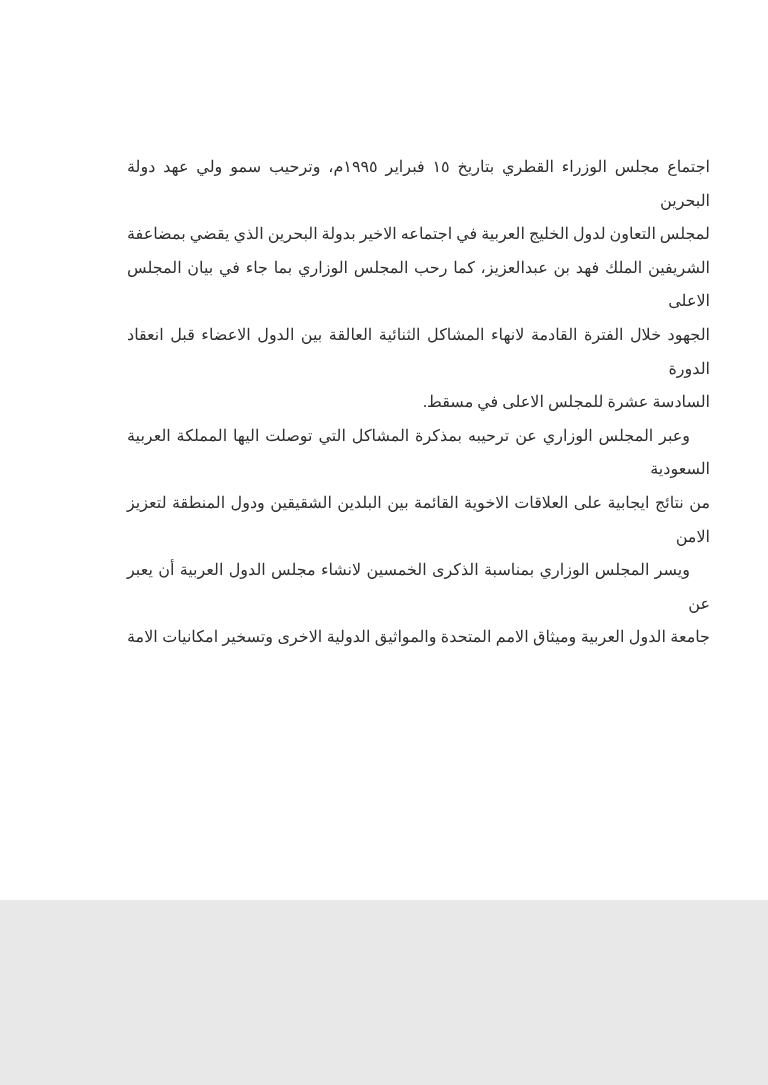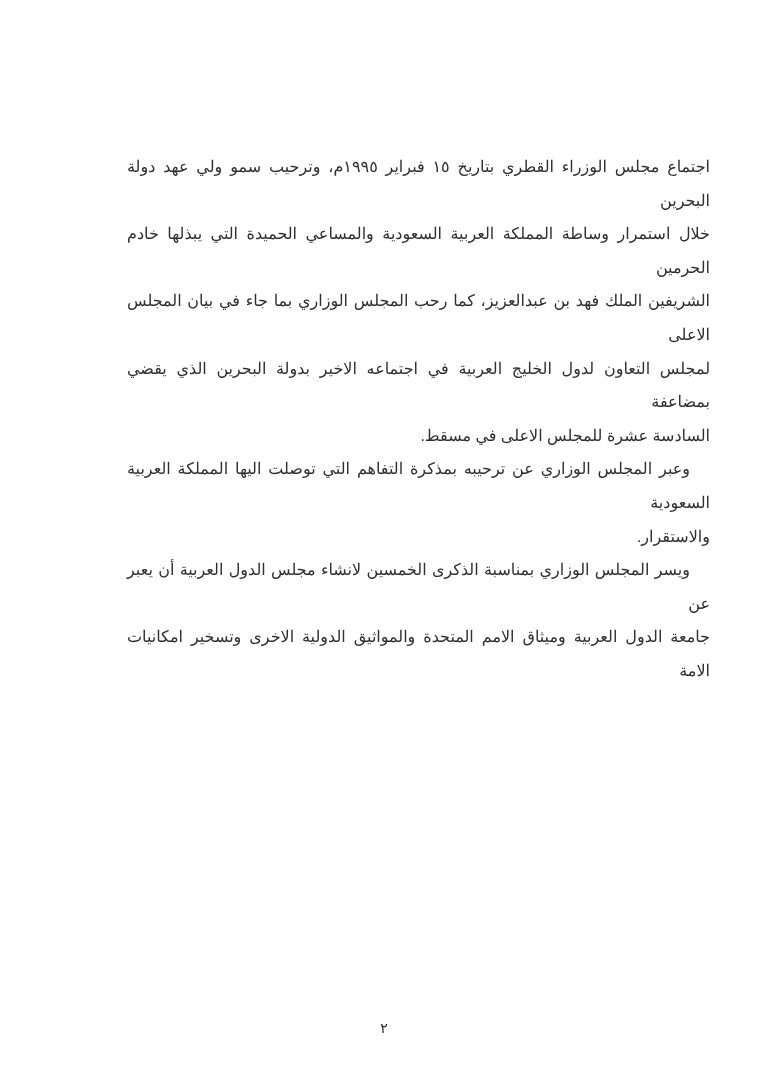--- a/index.html
+++ b/index.html
@@ -1,22 +1,22 @@
 <!DOCTYPE html>
 <html><head>
   <meta charset="utf-8">
   <style>
     html, body { margin: 0; padding: 0; background: #e8e8e8; }
     .page {
       position: relative;
       width: 768px;
-      height: 1085px;
+      height: 900px;
       background: #ffffff;
       overflow: hidden;
-      font-family: Liberation Sans, sans-serif;
+      font-family: Liberation Serif, serif;
     }
     .text-block {
       position: absolute;
       top: 150px;
       right: 58px;
       width: 583px;
       color: #2f2f2f;
       direction: rtl;
     }
     .para { margin: 0; padding: 0; }
@@ -46,28 +46,28 @@
       direction: rtl;
     }
   </style>
 </head>
 <body>
 
 <div class="page">
   <main class="text-block" dir="rtl" lang="ar">
       <div class="para">
         <div class="line">اجتماع مجلس الوزراء القطري بتاريخ ١٥ فبراير ١٩٩٥م، وترحيب سمو ولي عهد دولة البحرين</div>
-        <div class="line">خلال استمرار وساطة المملكة العربية السعودية والمساعي الحميدة التي يبذلها خادم الحرمين</div>
+        <div class="line">لمجلس التعاون لدول الخليج العربية في اجتماعه الاخير بدولة البحرين الذي يقضي بمضاعفة</div>
         <div class="line">الشريفين الملك فهد بن عبدالعزيز، كما رحب المجلس الوزاري بما جاء في بيان المجلس الاعلى</div>
-        <div class="line">لمجلس التعاون لدول الخليج العربية في اجتماعه الاخير بدولة البحرين الذي يقضي بمضاعفة</div>
+        <div class="line">الجهود خلال الفترة القادمة لانهاء المشاكل الثنائية العالقة بين الدول الاعضاء قبل انعقاد الدورة</div>
         <div class="line endline">السادسة عشرة للمجلس الاعلى في مسقط.</div>
       </div>
       <div class="para indent">
-        <div class="line">وعبر المجلس الوزاري عن ترحيبه بمذكرة التفاهم التي توصلت اليها المملكة العربية السعودية</div>
-        <div class="line endline">والاستقرار.</div>
+        <div class="line">وعبر المجلس الوزاري عن ترحيبه بمذكرة المشاكل التي توصلت اليها المملكة العربية السعودية</div>
+        <div class="line">من نتائج ايجابية على العلاقات الاخوية القائمة بين البلدين الشقيقين ودول المنطقة لتعزيز الامن</div>
       </div>
       <div class="para indent">
         <div class="line">ويسر المجلس الوزاري بمناسبة الذكرى الخمسين لانشاء مجلس الدول العربية أن يعبر عن</div>
         <div class="line">جامعة الدول العربية وميثاق الامم المتحدة والمواثيق الدولية الاخرى وتسخير امكانيات الامة</div>
       </div>
     </main>
 
   <div class="page-number">٢</div>
 </div>
 

